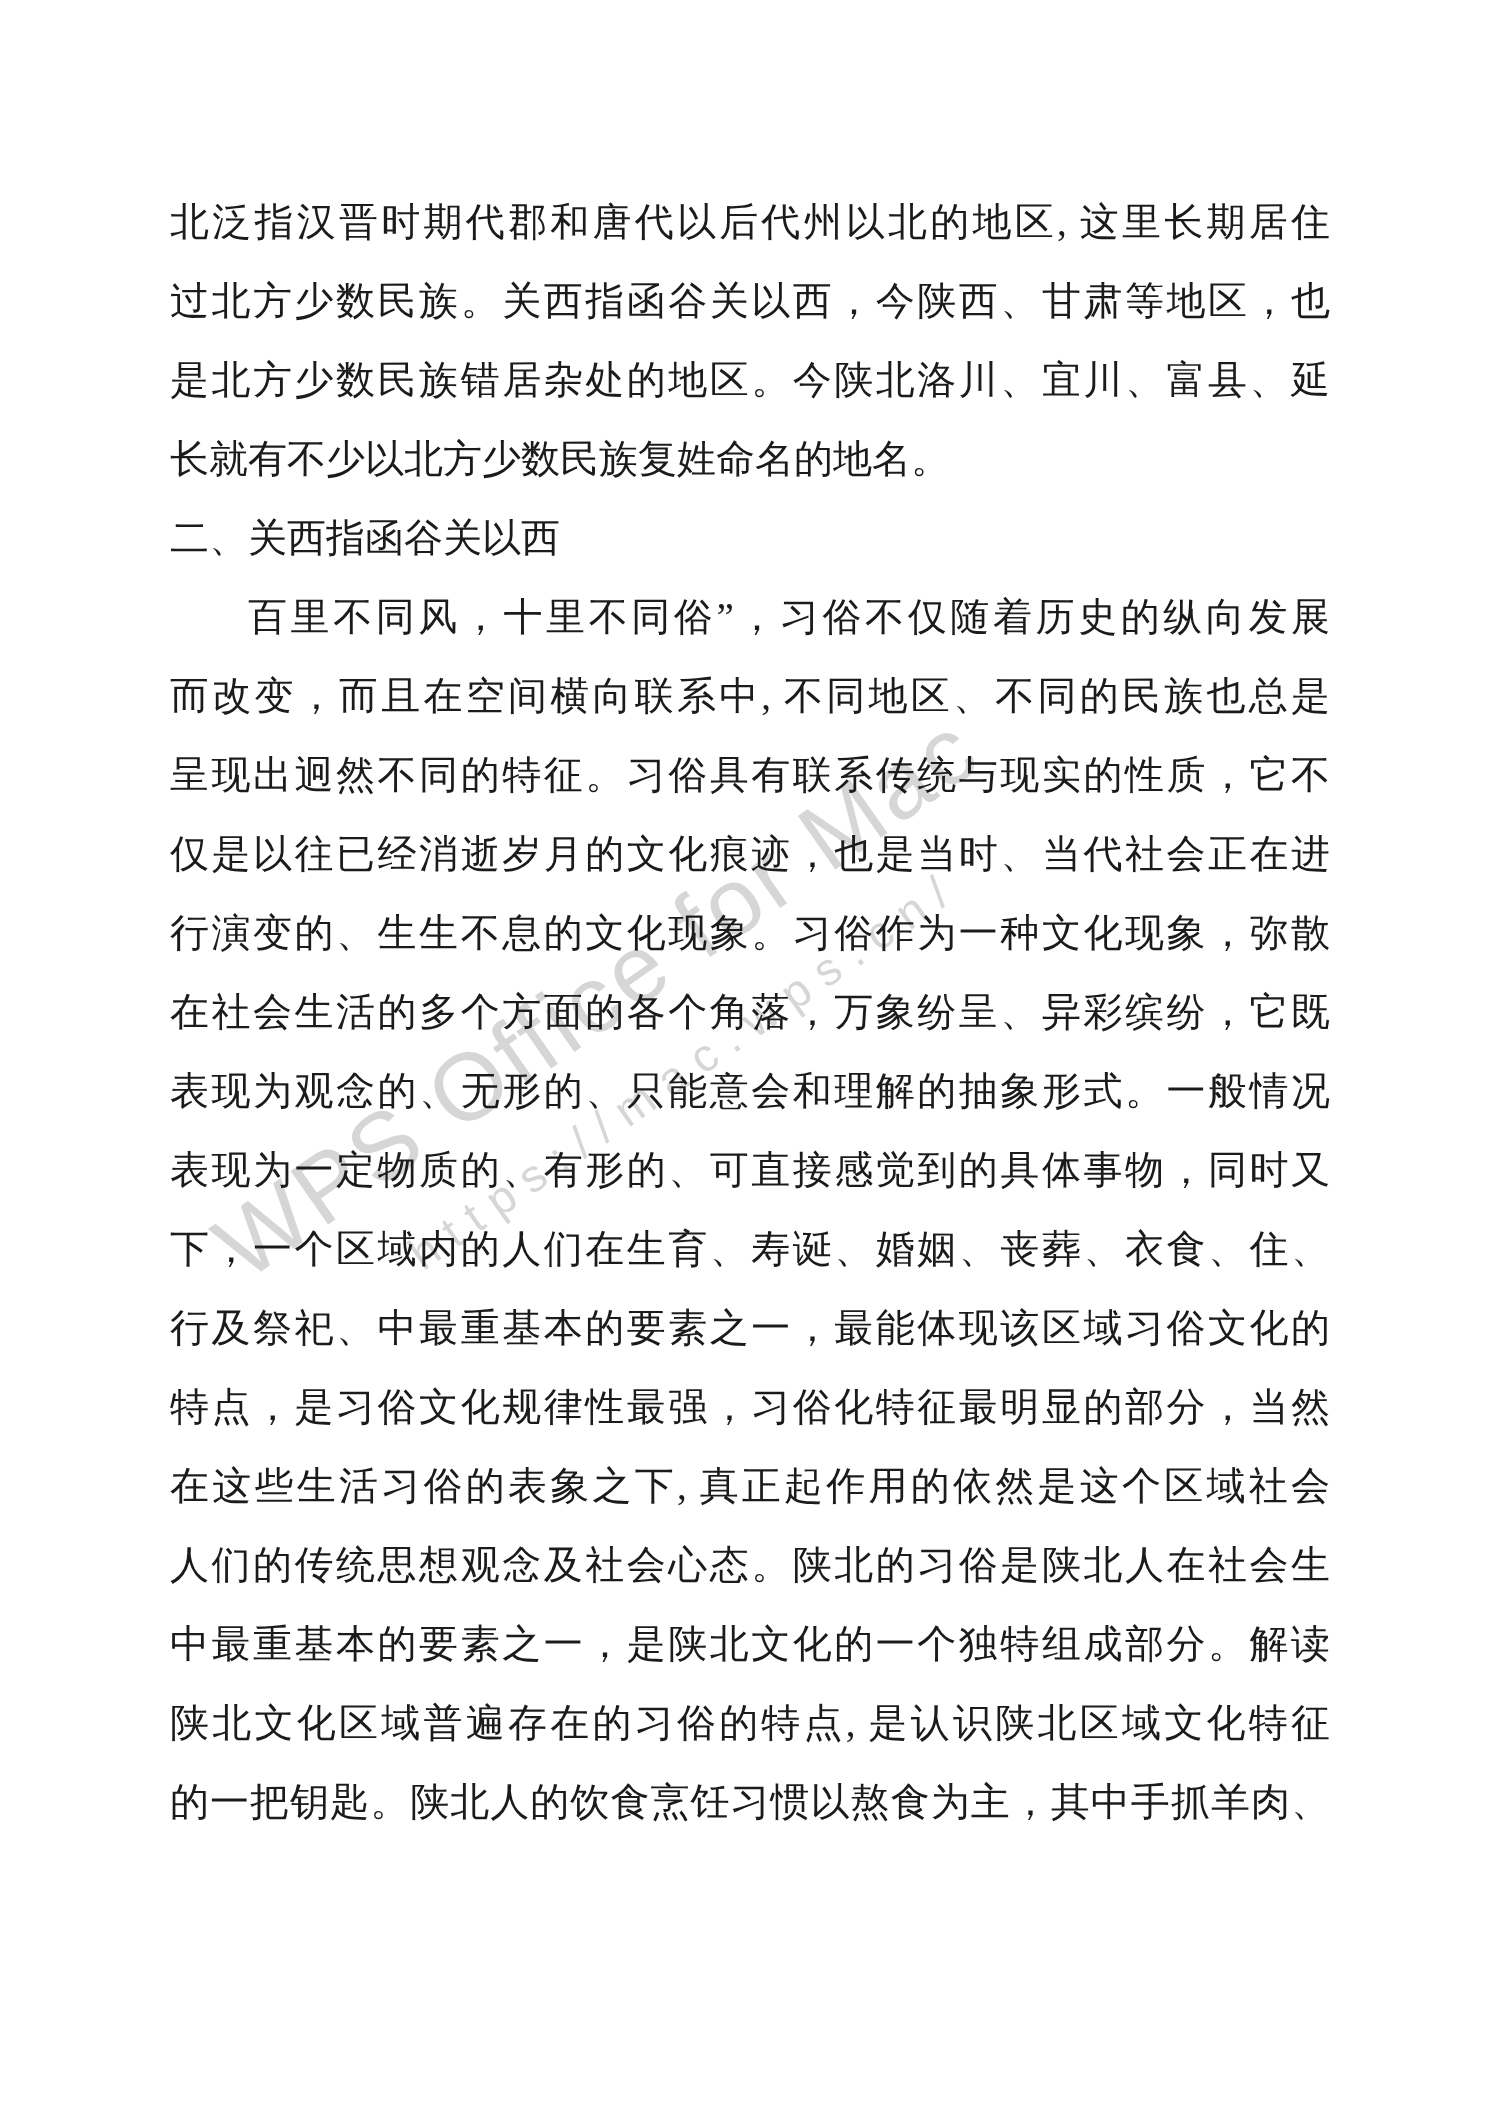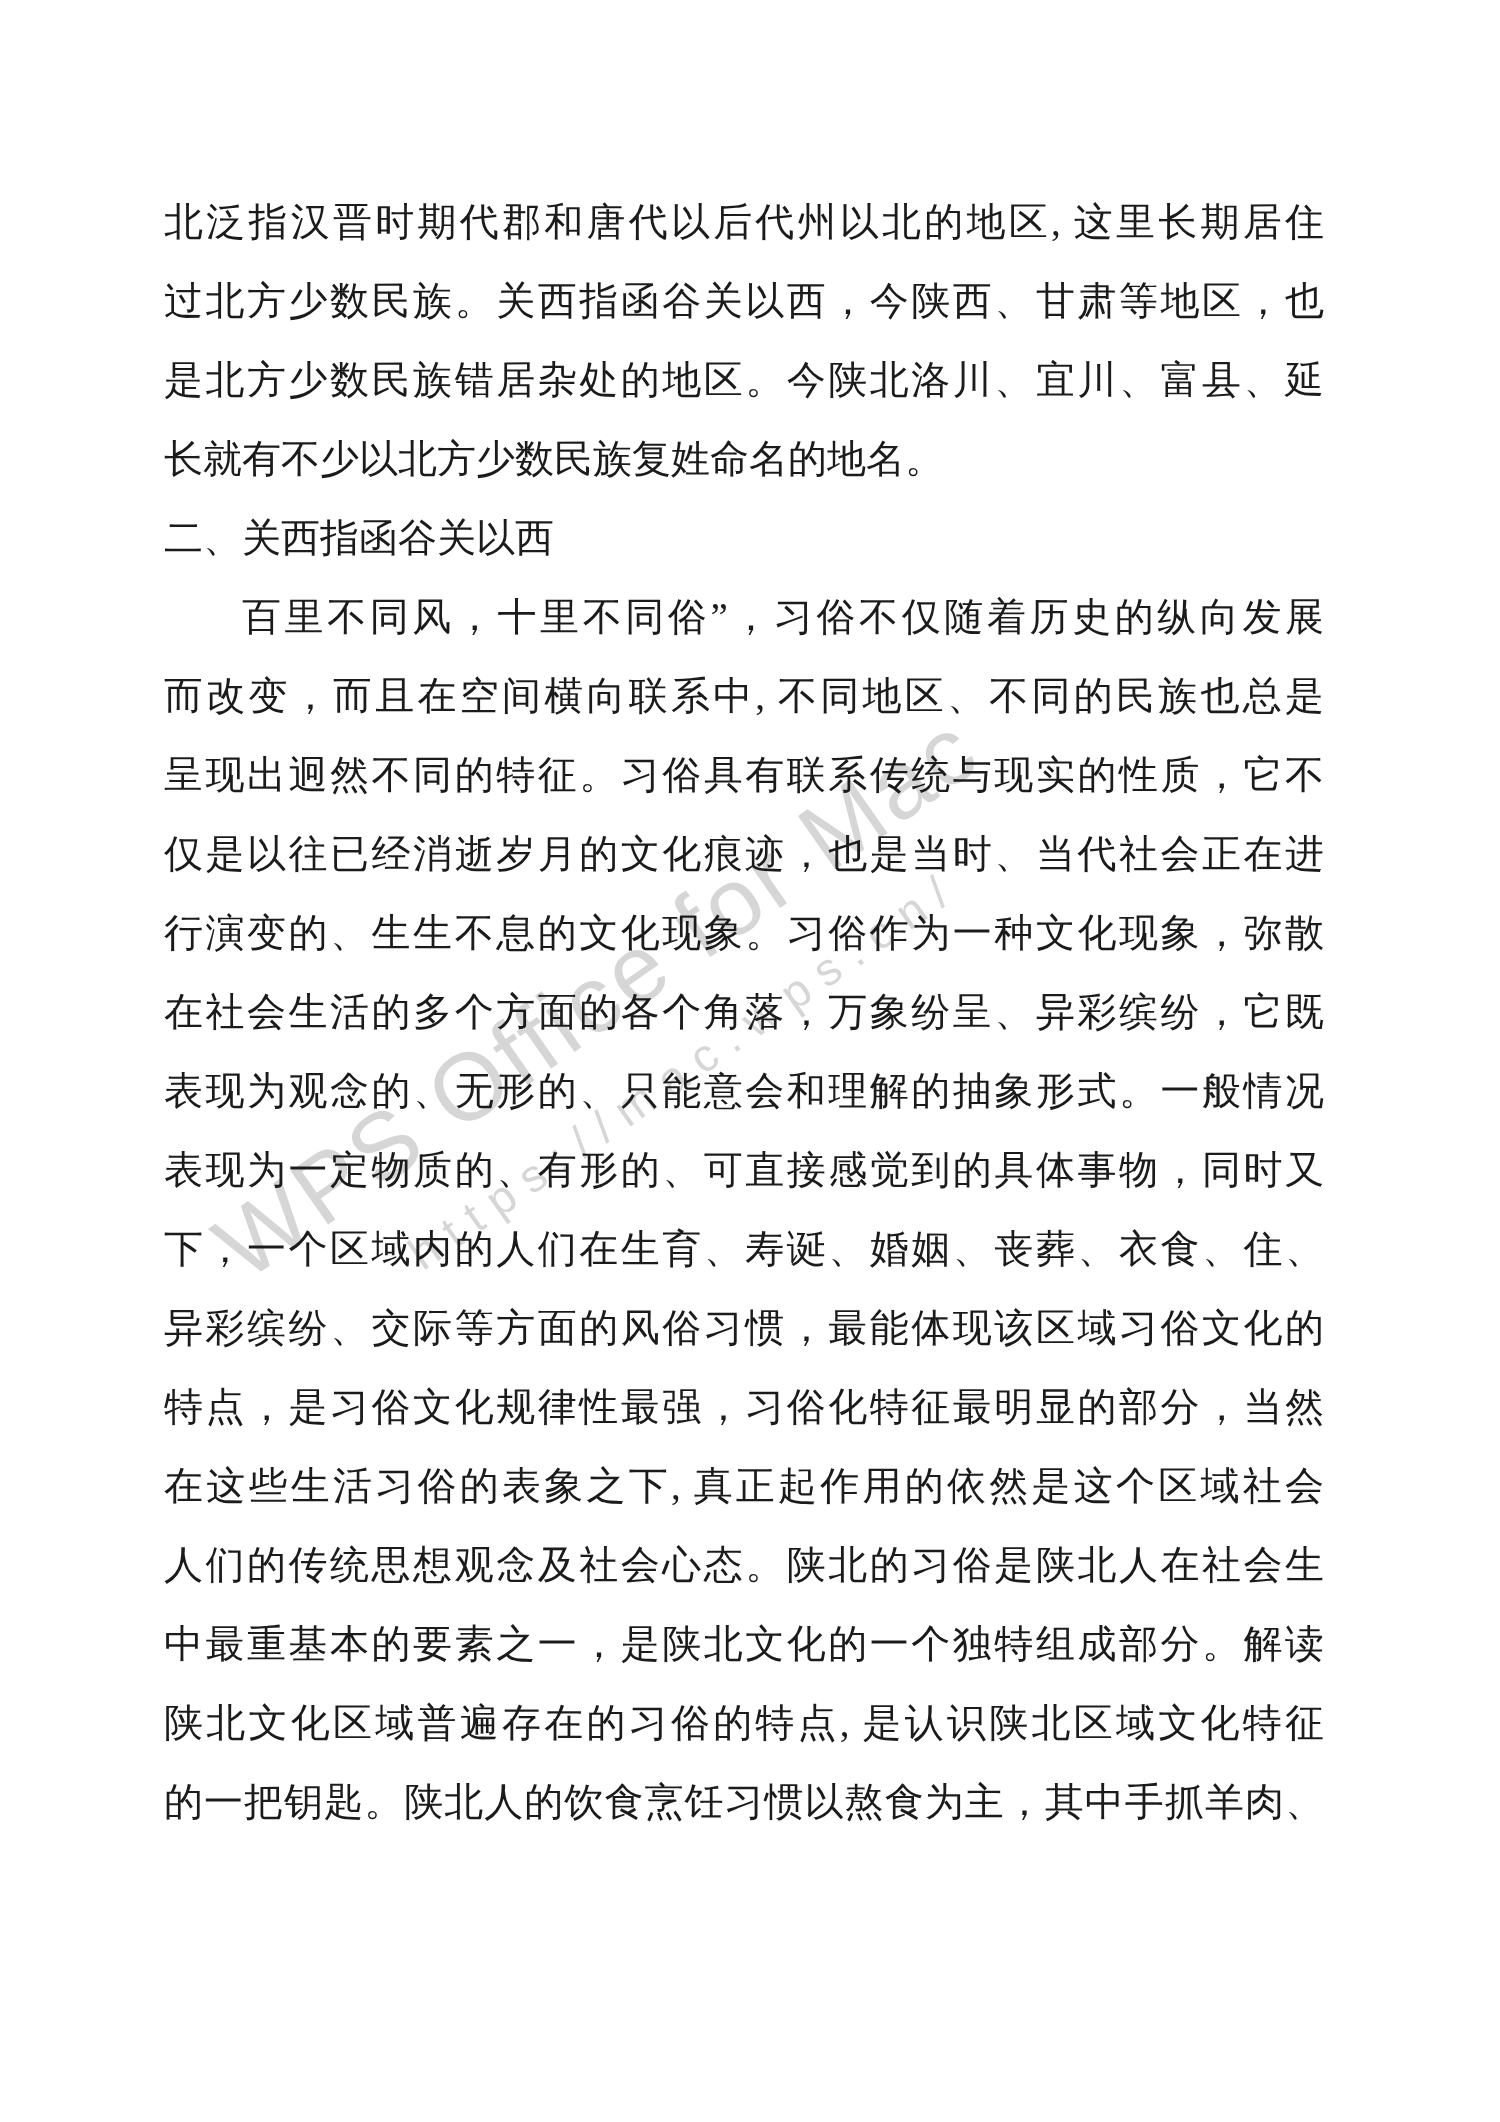--- a/index.html
+++ b/index.html
@@ -41,21 +41,21 @@
     font-family: "Liberation Sans", sans-serif;
     font-size: 46px;
     letter-spacing: 14px;
     margin-top: 28px;
     margin-left: 60px;
     white-space: nowrap;
   }
   
   .text-block {
     position: absolute;
-    left: 164px;
+    left: 170px;
     top: 182px;
     width: 1160px;
     z-index: 1;
   }
   .line {
     font-family: "Liberation Serif", "DejaVu Serif", serif;
     font-size: 39px;
     line-height: 79px;
     height: 79px;
     color: #1b1b1b;
@@ -89,21 +89,21 @@
     <div class="line para-end">二、关西指函谷关以西</div>
     <div class="line indent">百里不同风，十里不同俗”，习俗不仅随着历史的纵向发展</div>
     <div class="line">而改变，而且在空间横向联系中, 不同地区、不同的民族也总是</div>
     <div class="line">呈现出迥然不同的特征。习俗具有联系传统与现实的性质，它不</div>
     <div class="line">仅是以往已经消逝岁月的文化痕迹，也是当时、当代社会正在进</div>
     <div class="line">行演变的、生生不息的文化现象。习俗作为一种文化现象，弥散</div>
     <div class="line">在社会生活的多个方面的各个角落，万象纷呈、异彩缤纷，它既</div>
     <div class="line">表现为观念的、无形的、只能意会和理解的抽象形式。一般情况</div>
     <div class="line">表现为一定物质的、有形的、可直接感觉到的具体事物，同时又</div>
     <div class="line">下，一个区域内的人们在生育、寿诞、婚姻、丧葬、衣食、住、</div>
-    <div class="line">异彩缤纷、交际等方面的风俗习惯，最能体现该区域习俗文化的</div>
+    <div class="line">行及祭祀、中最重基本的要素之一，最能体现该区域习俗文化的</div>
     <div class="line">特点，是习俗文化规律性最强，习俗化特征最明显的部分，当然</div>
     <div class="line">在这些生活习俗的表象之下, 真正起作用的依然是这个区域社会</div>
     <div class="line">人们的传统思想观念及社会心态。陕北的习俗是陕北人在社会生</div>
     <div class="line">中最重基本的要素之一，是陕北文化的一个独特组成部分。解读</div>
     <div class="line">陕北文化区域普遍存在的习俗的特点, 是认识陕北区域文化特征</div>
     <div class="line">的一把钥匙。陕北人的饮食烹饪习惯以熬食为主，其中手抓羊肉、</div>
   </div>
 
 </div>
 

